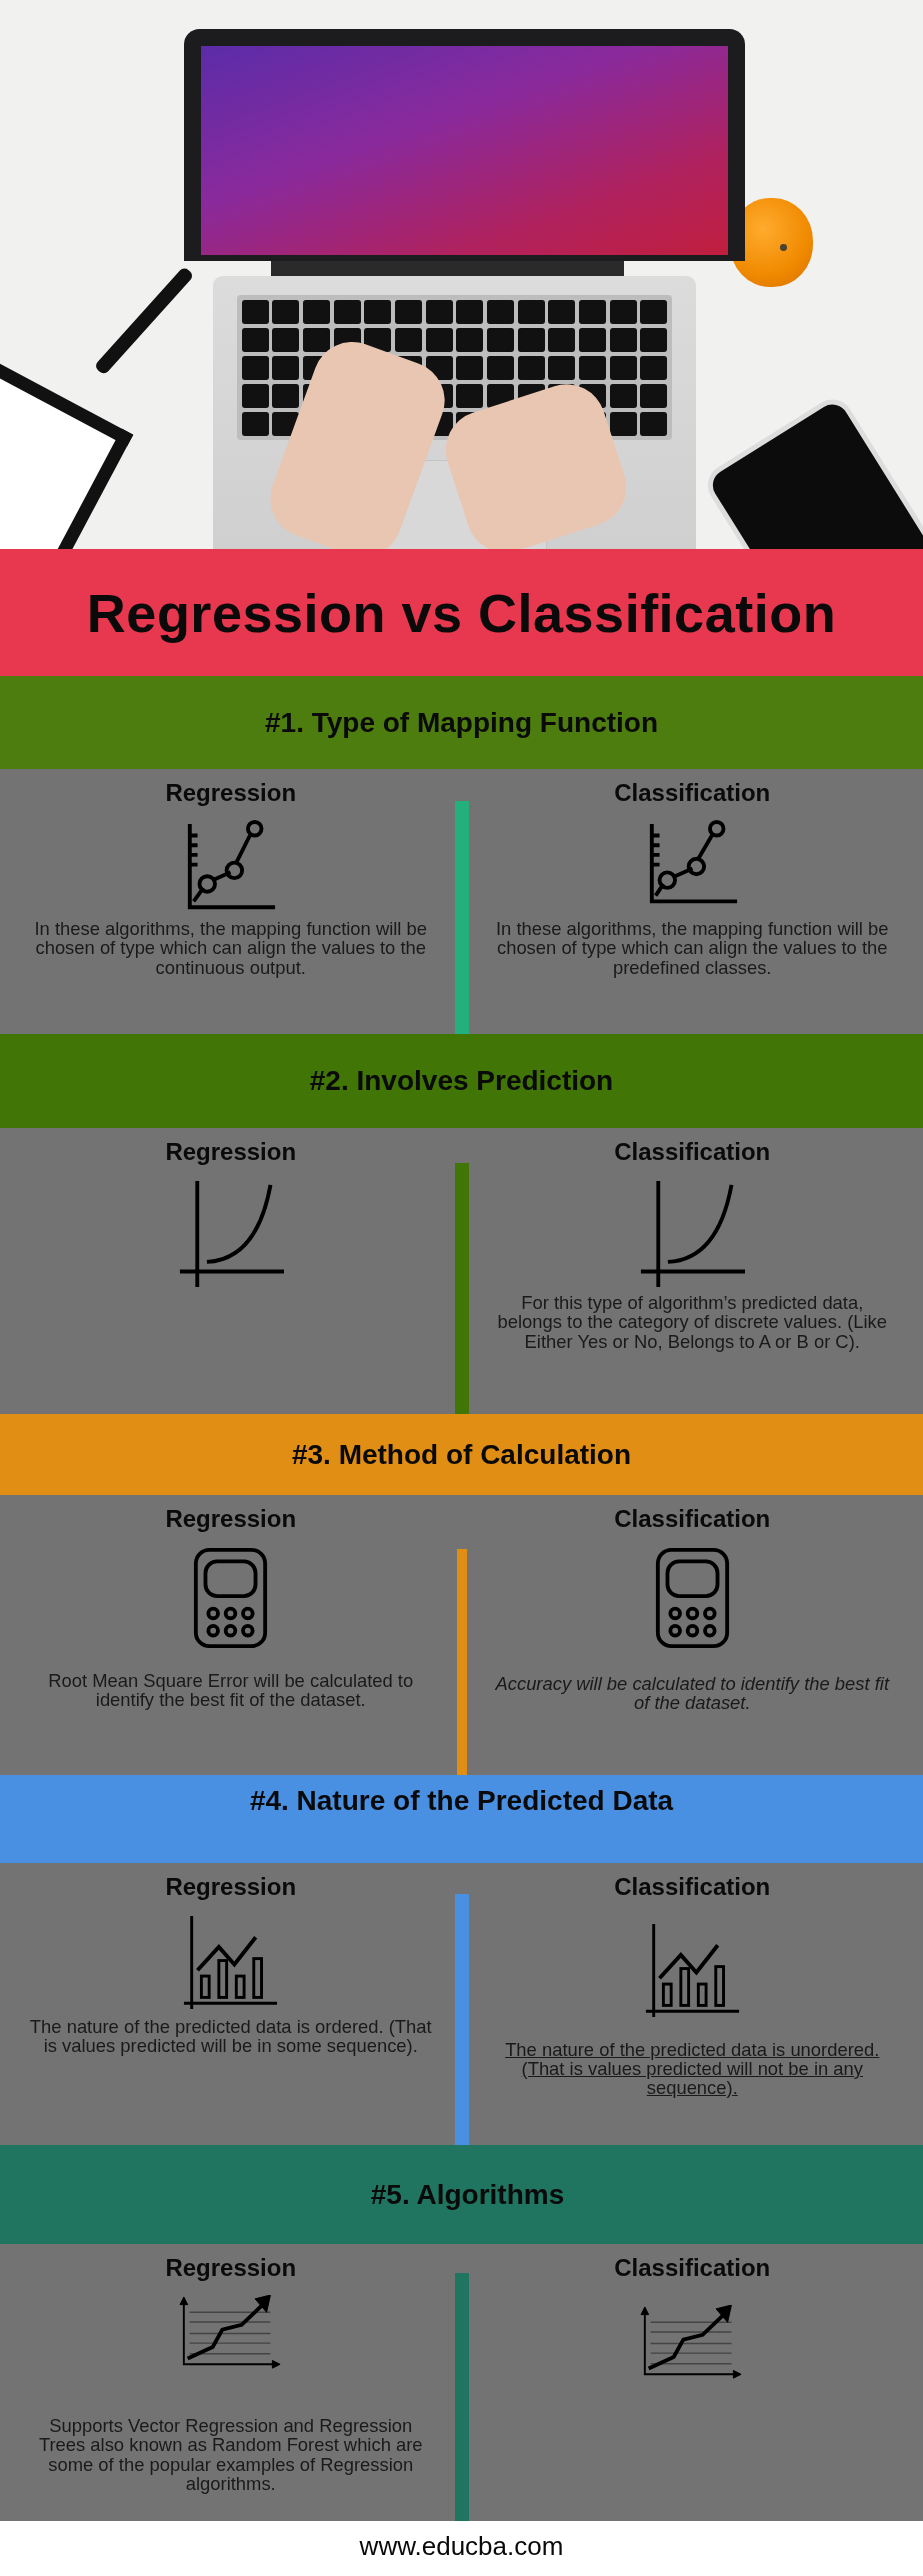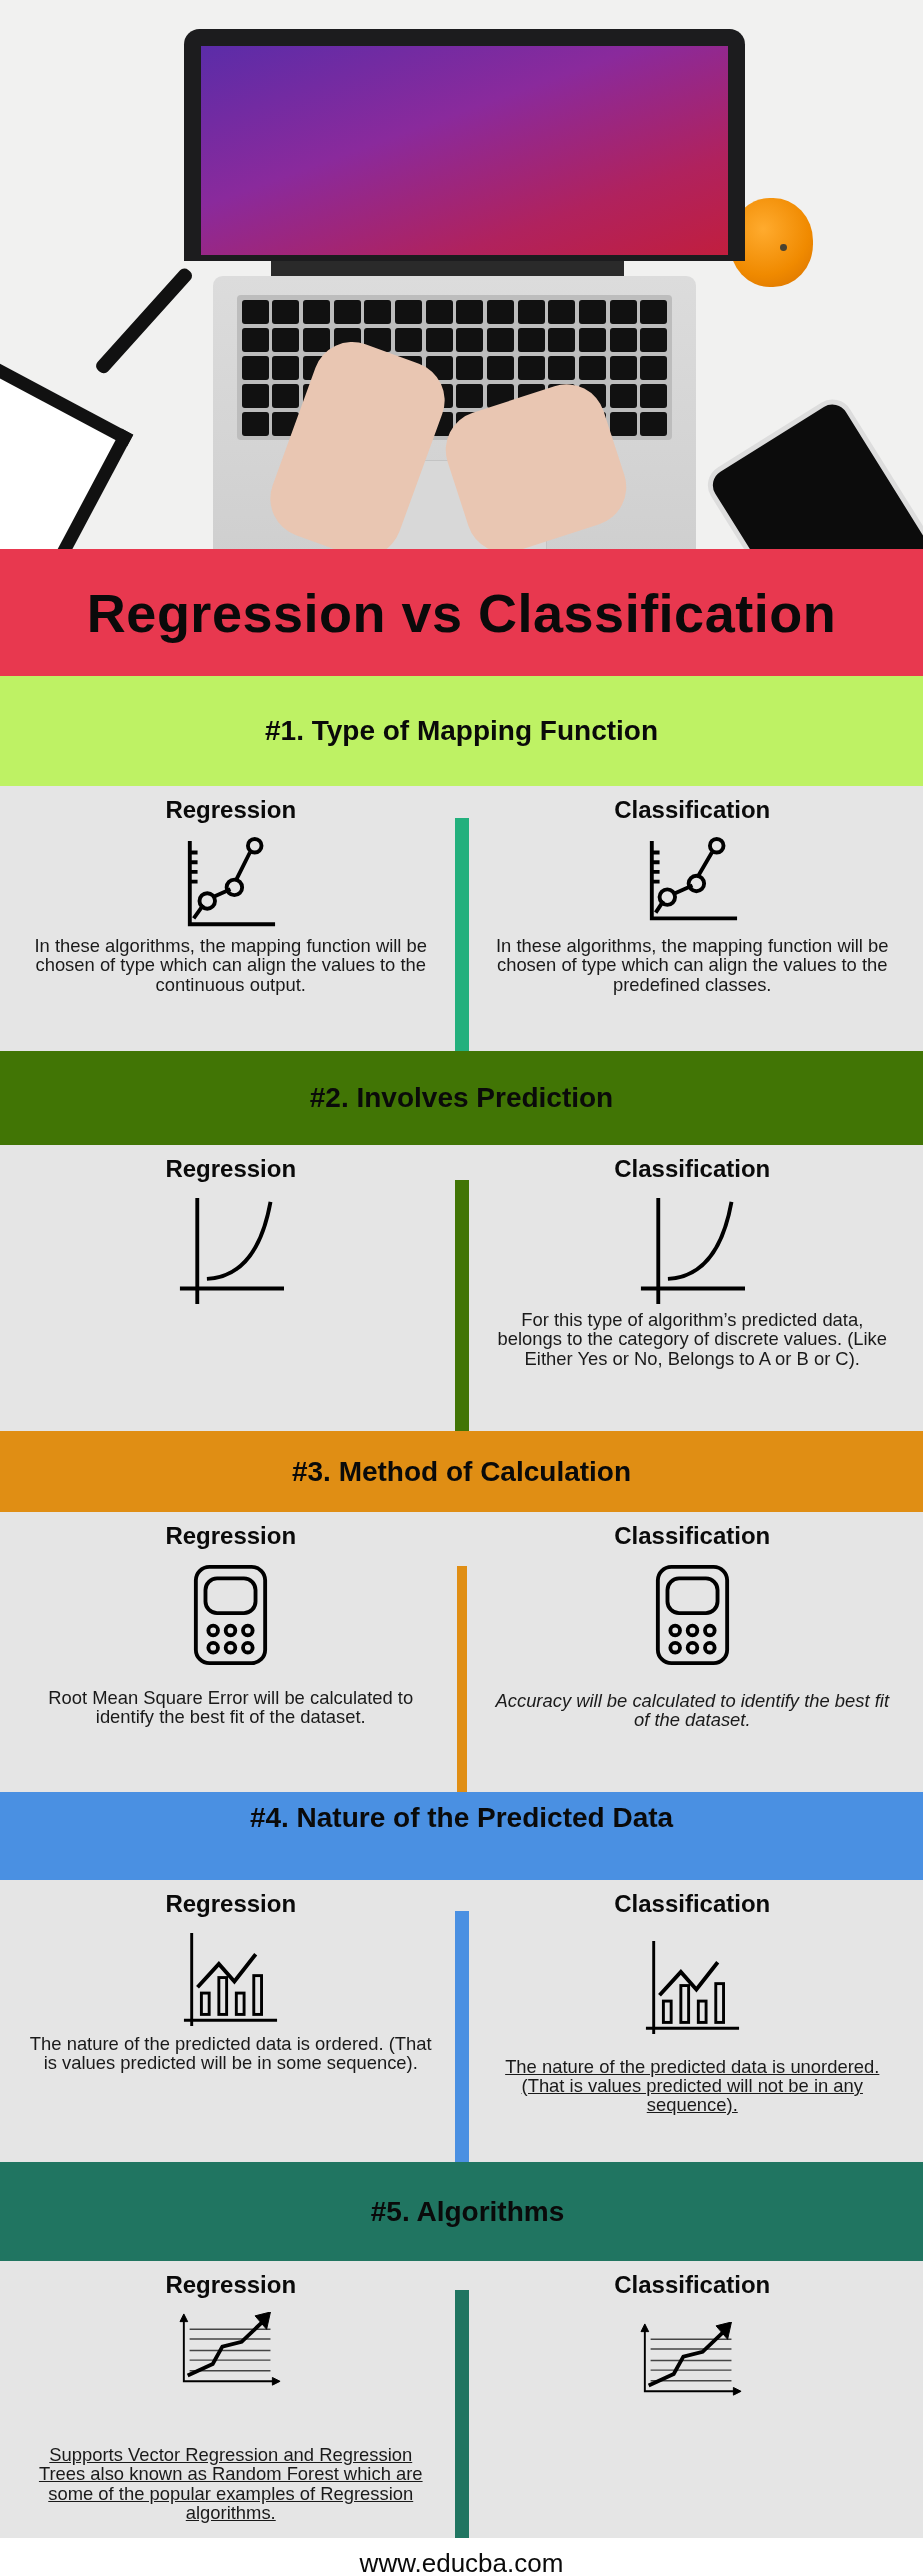--- a/index.html
+++ b/index.html
@@ -26,21 +26,21 @@
 
   
   .title-banner { height: 127px; background: #e8384f; display: flex; align-items: center; justify-content: center; }
   .title-banner h1 { font-family: "Liberation Sans", sans-serif; font-weight: 700; font-size: 54px; color: #0a0a0a; letter-spacing: 0.5px; }
 
   
   .section-bar { display: flex; align-items: center; justify-content: center; }
   .section-bar h2 { font-size: 28px; font-weight: 700; color: #0a0a0a; }
 
   
-  .compare { position: relative; display: flex; background: #e5e5e5; }
+  .compare { position: relative; display: flex; background: #737373; }
   .col { width: 50%; display: flex; flex-direction: column; align-items: center; text-align: center; }
   .col h3 { font-size: 24px; font-weight: 700; color: #0a0a0a; margin-top: 9.7px; }
   .col .icon { margin-top: 13.5px; }
   .col p { font-size: 18.4px; line-height: 19.3px; color: #1a1a1a; margin-top: 5.8px; padding: 0 29px; }
   .divider { position: absolute; left: 455px; width: 13.5px; bottom: 0; }
 </style>
 </head>
 <body>
 
 <div class="hero">
@@ -128,21 +128,21 @@
     <div class="trackpad"></div>
   </div>
   <div class="hand left"></div>
   <div class="hand right"></div>
 </div>
 
 <div class="title-banner">
   <h1>Regression vs Classification</h1>
 </div>
 
-<div class="section-bar" style="height:110px;background:#bef264;">
+<div class="section-bar" style="height:93px;background:#4d7c0f;">
   <h2>#1. Type of Mapping Function</h2>
 </div>
 <div class="compare" style="height:265px;">
   <div class="col">
     <h3>Regression</h3>
     <svg class="icon" width="97" height="93" viewBox="0 0 100 96" fill="none" stroke="#000" stroke-width="4">
       <path d="M8 4 V90 H96"></path>
         <path d="M8 16 H16 M8 26 H16 M8 36 H16 M8 46 H16"></path>
       <path d="M12 84 L22 70 M32 62 L50 54 M56 44 L70 16"></path>
       <circle cx="26" cy="66" r="8"></circle>
@@ -260,21 +260,21 @@
 <div class="compare" style="height:277px;">
   <div class="col">
     <h3>Regression</h3>
     <svg class="icon" width="106" height="77" viewBox="0 0 110 80" fill="none" stroke="#000">
       <path d="M6 4 V72 H60 H104" stroke-width="2"></path>
         <path d="M2 10 L6 2 L10 10 Z M98 68 L106 72 L98 76 Z" fill="#000"></path>
       <path d="M12 18 H96 M12 28 H96 M12 40 H96 M12 50 H96 M12 61 H96" stroke-width="1.5" stroke="#444"></path>
       <path d="M10 66 L36 54 L46 36 L66 31 L88 10" stroke-width="4"></path>
         <path d="M80 4 L96 0 L92 18 Z" fill="#000"></path>
     </svg>
-    <p style="margin-top:56px;text-decoration:underline;">Supports Vector Regression and Regression Trees also known as Random Forest which are some of the popular examples of Regression algorithms.</p>
+    <p style="margin-top:44px;">Supports Vector Regression and Regression Trees also known as Random Forest which are some of the popular examples of Regression algorithms.</p>
   </div>
   <div class="col">
     <h3>Classification</h3>
     <svg class="icon" width="106" height="77" viewBox="0 0 110 80" fill="none" stroke="#000" style="margin-top:23px;">
       <path d="M6 4 V72 H60 H104" stroke-width="2"></path>
         <path d="M2 10 L6 2 L10 10 Z M98 68 L106 72 L98 76 Z" fill="#000"></path>
       <path d="M12 18 H96 M12 28 H96 M12 40 H96 M12 50 H96 M12 61 H96" stroke-width="1.5" stroke="#444"></path>
       <path d="M10 66 L36 54 L46 36 L66 31 L88 10" stroke-width="4"></path>
         <path d="M80 4 L96 0 L92 18 Z" fill="#000"></path>
     </svg>

